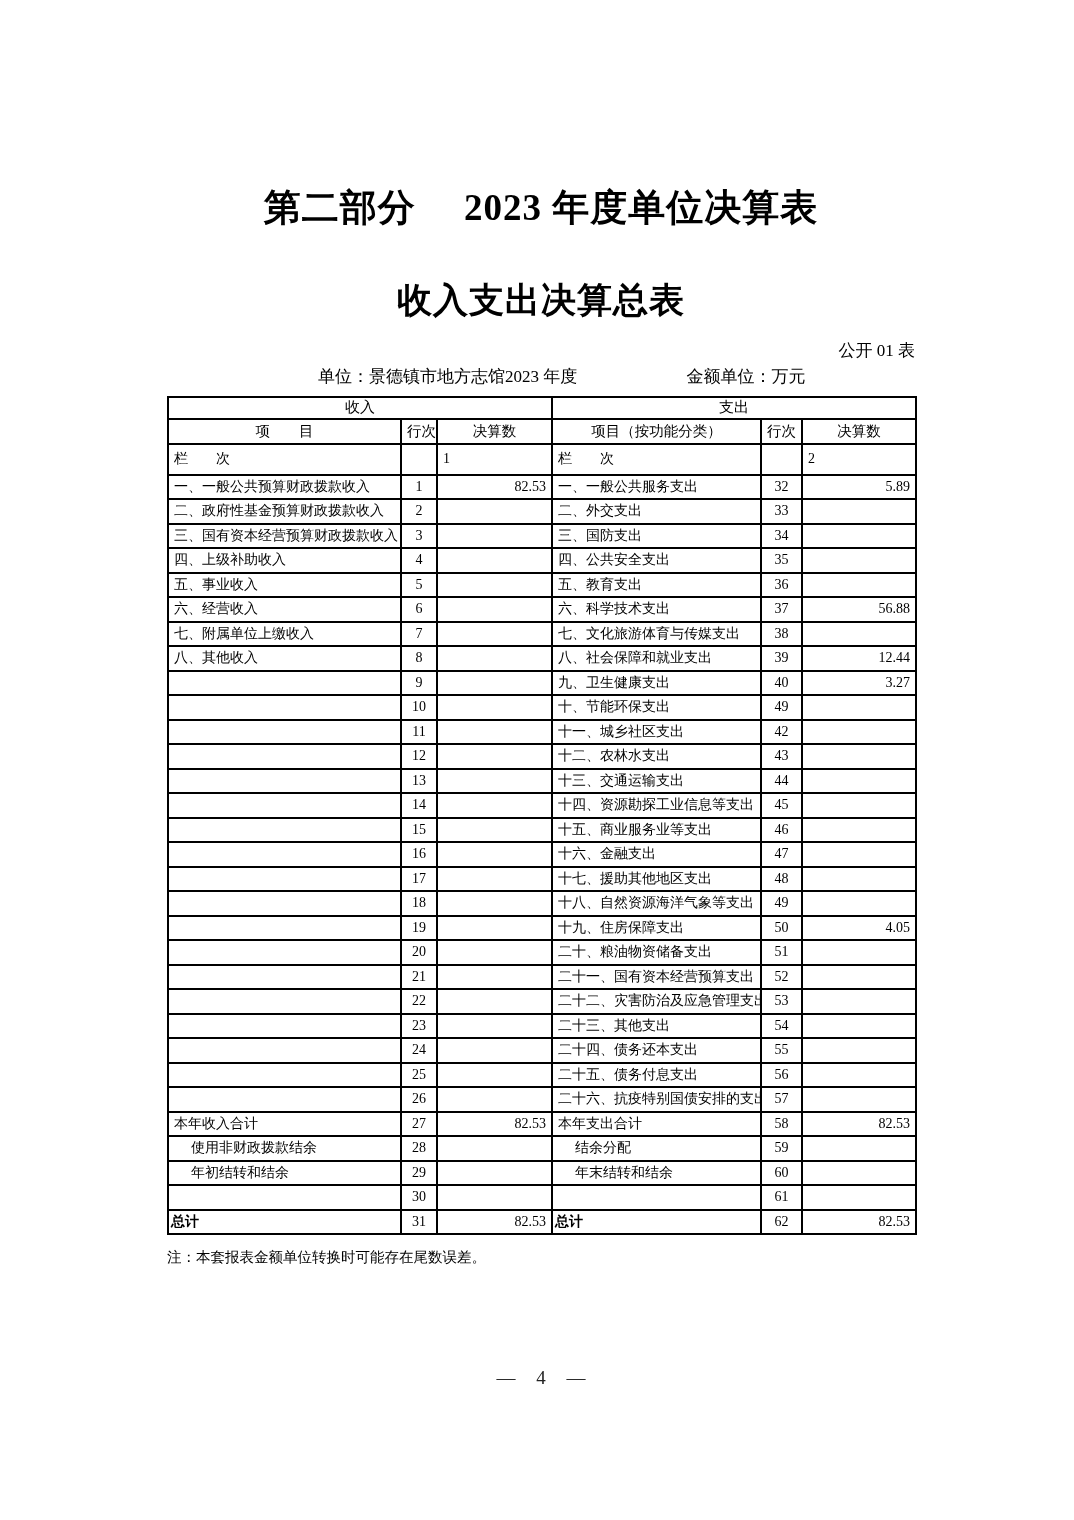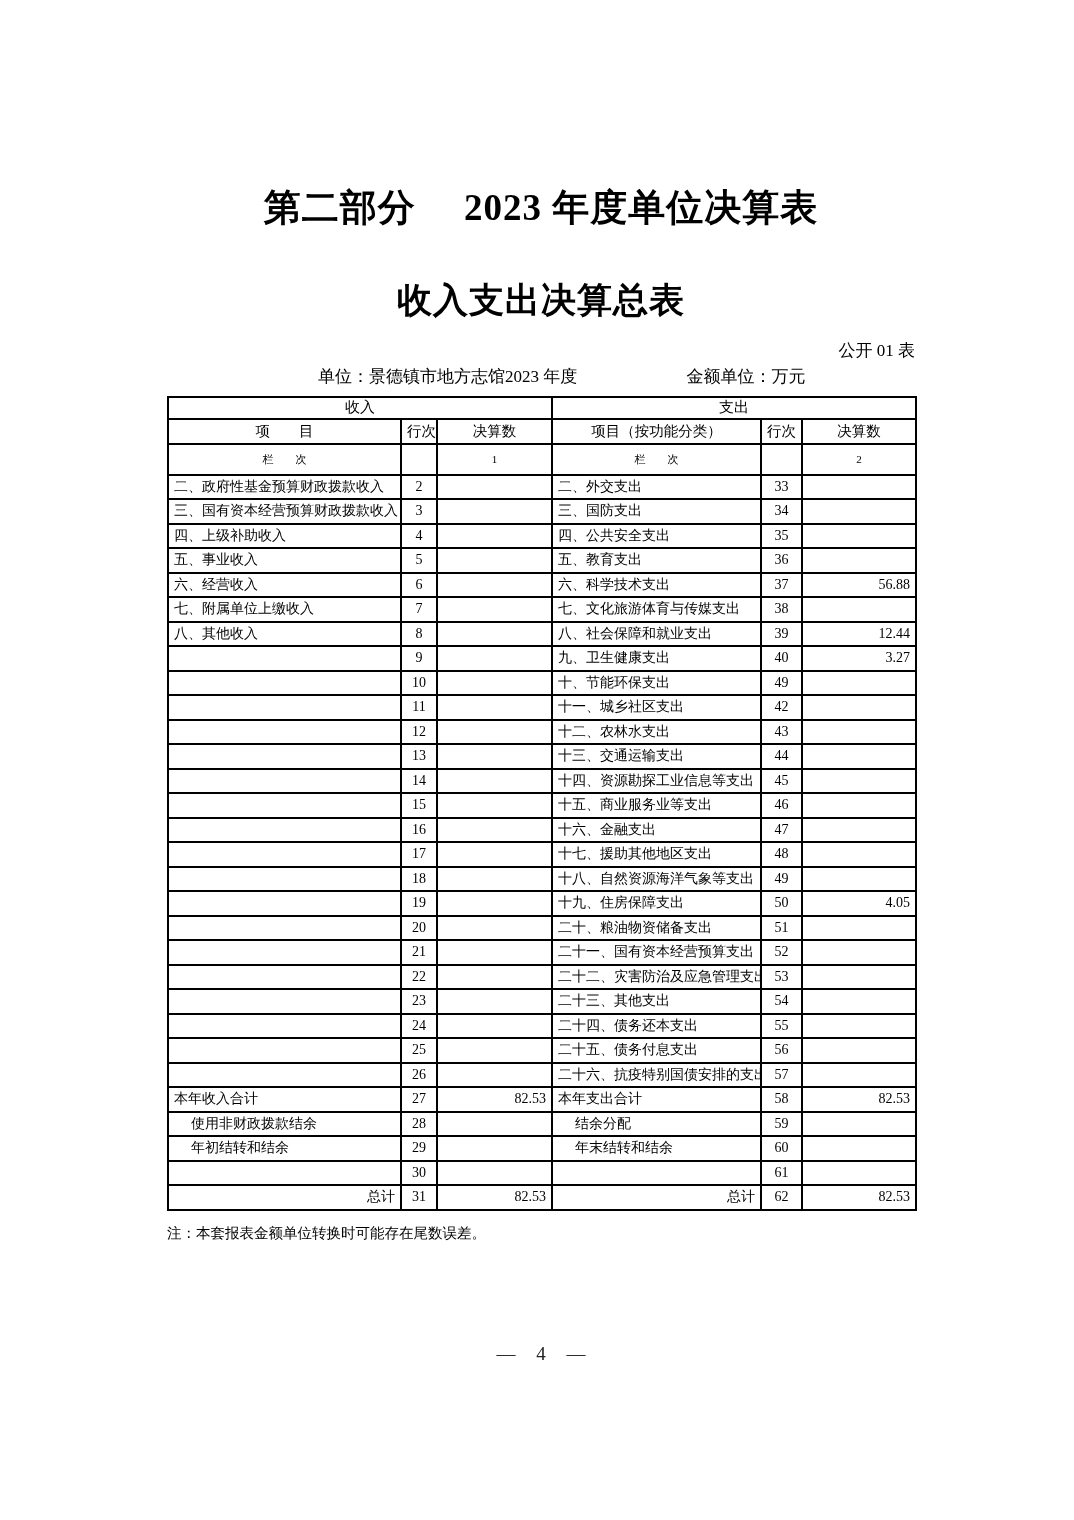--- a/index.html
+++ b/index.html
@@ -62,27 +62,27 @@
   table.budget td {
     border: 2px solid #000;
     padding: 0 5px;
     font-size: 14px;
     white-space: nowrap;
     overflow: hidden;
     vertical-align: middle;
   }
   tr.section-row td { height: 22px; text-align: center; font-size: 15px; }
   tr.cols-row td    { height: 25px; text-align: center; font-size: 14.5px; }
-  tr.lan-row td     { height: 31px; text-align: center; font-size: 11px; }
+  tr.lan-row td     { height: 31px; text-align: left; font-size: 14px; }
   tbody.rows tr     { height: 24.5px; }
   td.item   { text-align: left;  font-size: 13.5px; padding-left: 6px; padding-right: 2px; }
   td.line   { text-align: center; padding: 0 2px; }
   td.amount { text-align: right; padding-right: 6px; }
   td.item.indent { padding-left: 22px; }
-  td.item.total-item { text-align: right; font-weight: 400; padding-left: 2px; }
+  td.item.total-item { text-align: left; font-weight: 700; padding-left: 2px; }
 
   .footnote {
     margin-top: 13px;
     font-size: 14.5px;
     text-align: left;
     line-height: 1.3;
   }
   .page-number {
     margin-top: 100px;
     text-align: center;
@@ -134,20 +134,28 @@
         <td>栏　　次</td>
         <td></td>
         <td>1</td>
         <td>栏　　次</td>
         <td></td>
         <td>2</td>
       </tr>
     </thead>
     <tbody class="rows">
         <tr>
+          <td class="item">一、一般公共预算财政拨款收入</td>
+          <td class="line">1</td>
+          <td class="amount">82.53</td>
+          <td class="item">一、一般公共服务支出</td>
+          <td class="line">32</td>
+          <td class="amount">5.89</td>
+        </tr>
+        <tr>
           <td class="item">二、政府性基金预算财政拨款收入</td>
           <td class="line">2</td>
           <td class="amount"></td>
           <td class="item">二、外交支出</td>
           <td class="line">33</td>
           <td class="amount"></td>
         </tr>
         <tr>
           <td class="item">三、国有资本经营预算财政拨款收入</td>
           <td class="line">3</td>

